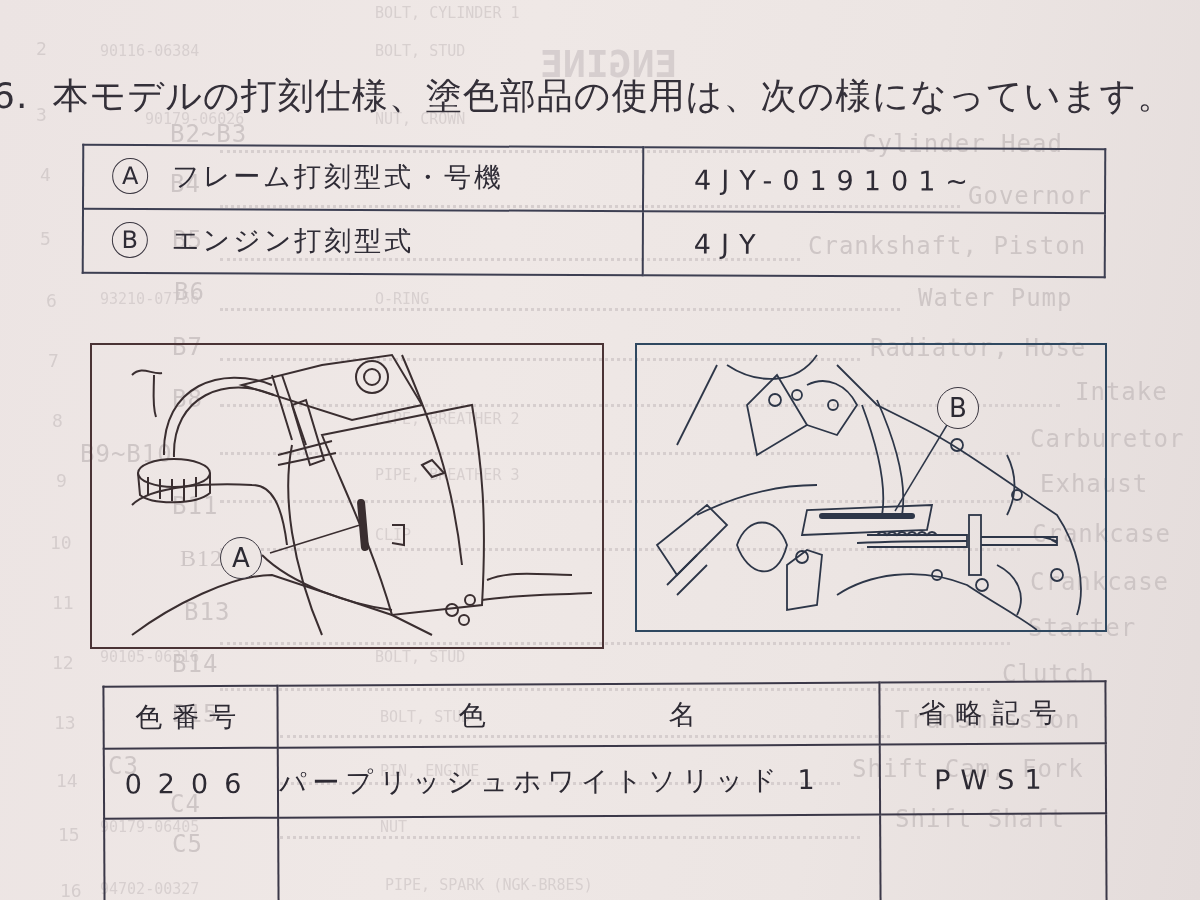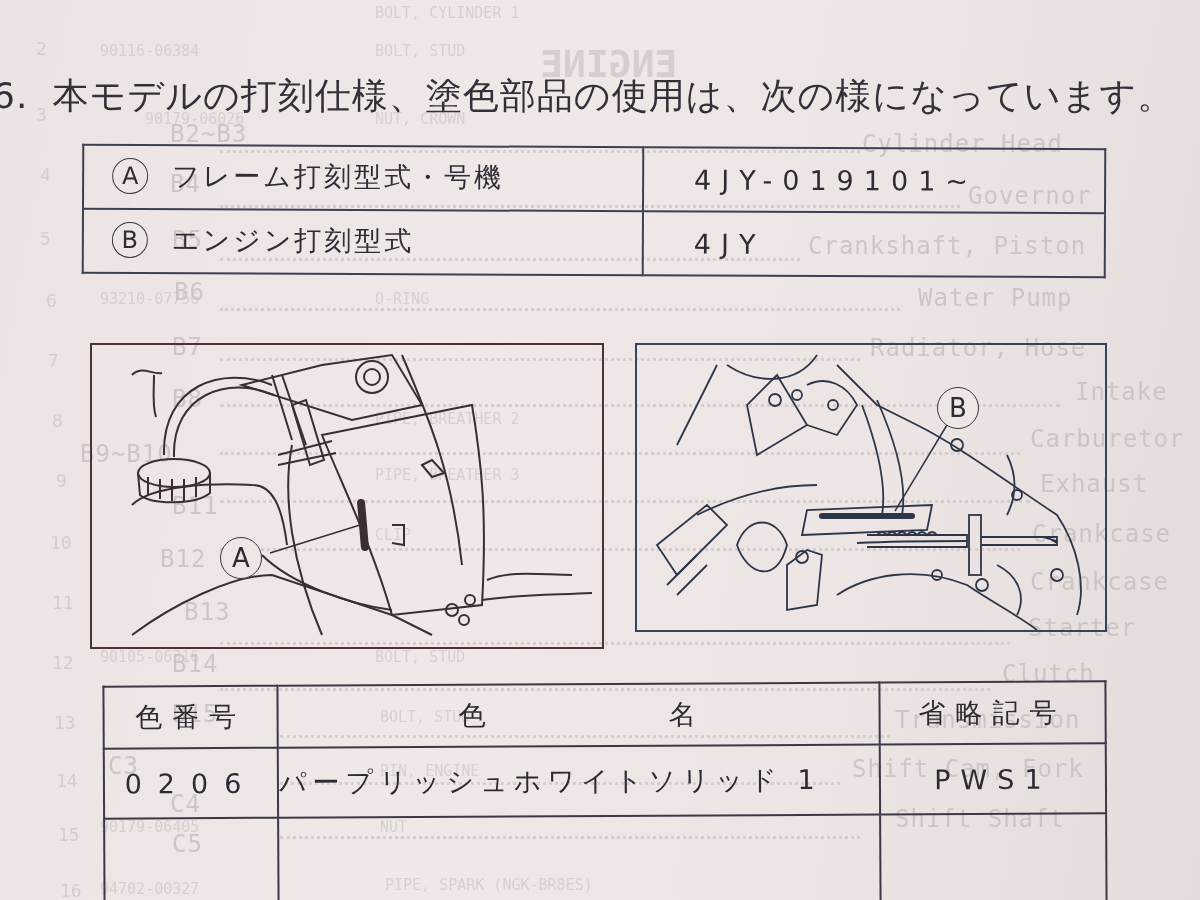--- a/index.html
+++ b/index.html
@@ -112,21 +112,21 @@
 <div class="ghost num" style="left:60px;top:880px;">16</div>
 
 <div class="ghost big" style="left:170px;top:120px;">B2~B3</div>
 <div class="ghost big" style="left:170px;top:170px;">B4</div>
 <div class="ghost big" style="left:172px;top:226px;">B5</div>
 <div class="ghost big" style="left:174px;top:278px;">B6</div>
 <div class="ghost big" style="left:172px;top:333px;">B7</div>
 <div class="ghost big" style="left:172px;top:385px;">B8</div>
 <div class="ghost big" style="left:80px;top:440px;">B9~B10</div>
 <div class="ghost big" style="left:172px;top:492px;">B11</div>
-<div class="ghost big" style="left:160px;top:545px;">B12</div>
+<div class="ghost big" style="left:180px;top:545px;font-family:Liberation Serif, serif;">B12</div>
 <div class="ghost big" style="left:172px;top:598px;margin-left:12px;">B13</div>
 <div class="ghost big" style="left:172px;top:650px;">B14</div>
 <div class="ghost big" style="left:172px;top:700px;">B15</div>
 <div class="ghost big" style="left:108px;top:752px;">C3</div>
 <div class="ghost big" style="left:170px;top:790px;">C4</div>
 <div class="ghost big" style="left:172px;top:830px;">C5</div>
 
 <div class="ghost big" style="left:862px;top:130px;">Cylinder Head</div>
 <div class="ghost big" style="left:968px;top:182px;">Governor</div>
 <div class="ghost big" style="left:808px;top:232px;">Crankshaft, Piston</div>

